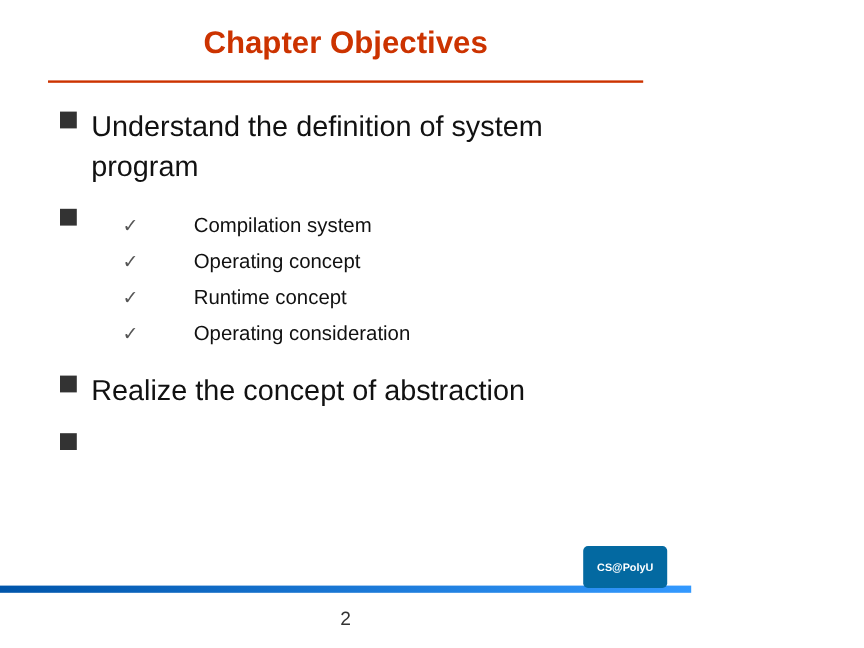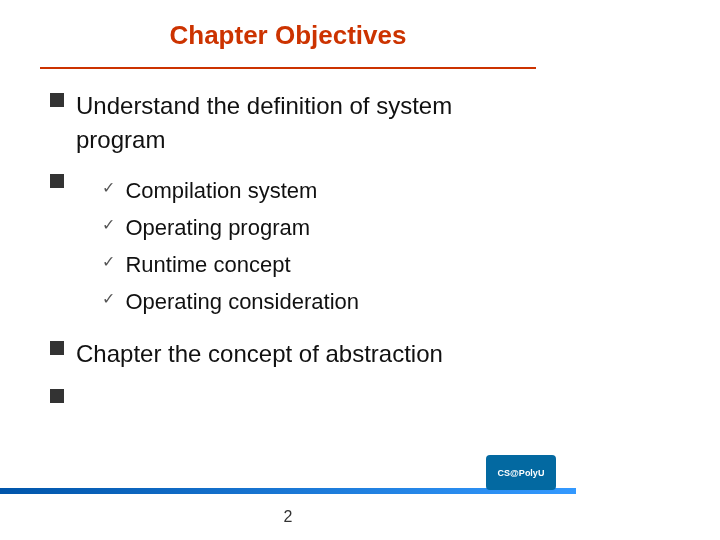--- a/index.html
+++ b/index.html
@@ -74,23 +74,24 @@
     }
 
     .check-mark {
       font-size: 16px;
       color: #555555;
       margin-right: 10px;
       margin-top: 2px;
     }
 
     .sub-text {
-      font-size: 22px;
+      font-size: 17px;
       color: #111111;
       line-height: 1.4;
+      margin-left: 36px;
     }
 
     .blue-bar {
       position: absolute;
       bottom: 46px;
       left: 0;
       right: 0;
       height: 6px;
       background: linear-gradient(to right, #0055aa, #3399ff);
     }
@@ -144,40 +145,40 @@
       <div style="flex:1;">
         <div class="sub-list">
 
           <div class="sub-item">
             <span class="check-mark">✓</span>
             <span class="sub-text">Compilation system</span>
           </div>
 
           <div class="sub-item">
             <span class="check-mark">✓</span>
-            <span class="sub-text">Operating program</span>
+            <span class="sub-text">Operating concept</span>
           </div>
 
           <div class="sub-item">
             <span class="check-mark">✓</span>
             <span class="sub-text">Runtime concept</span>
           </div>
 
           <div class="sub-item">
             <span class="check-mark">✓</span>
             <span class="sub-text">Operating consideration</span>
           </div>
 
         </div>
       </div>
     </div>
 
     <div class="bullet-item">
       <div class="bullet-square"></div>
-      <div class="bullet-text">Chapter the concept of abstraction</div>
+      <div class="bullet-text">Realize the concept of abstraction</div>
     </div>
 
     <div class="bullet-item">
       <div class="bullet-square"></div>
     </div>
 
   </div>
 
   <div class="blue-bar"></div>
 

